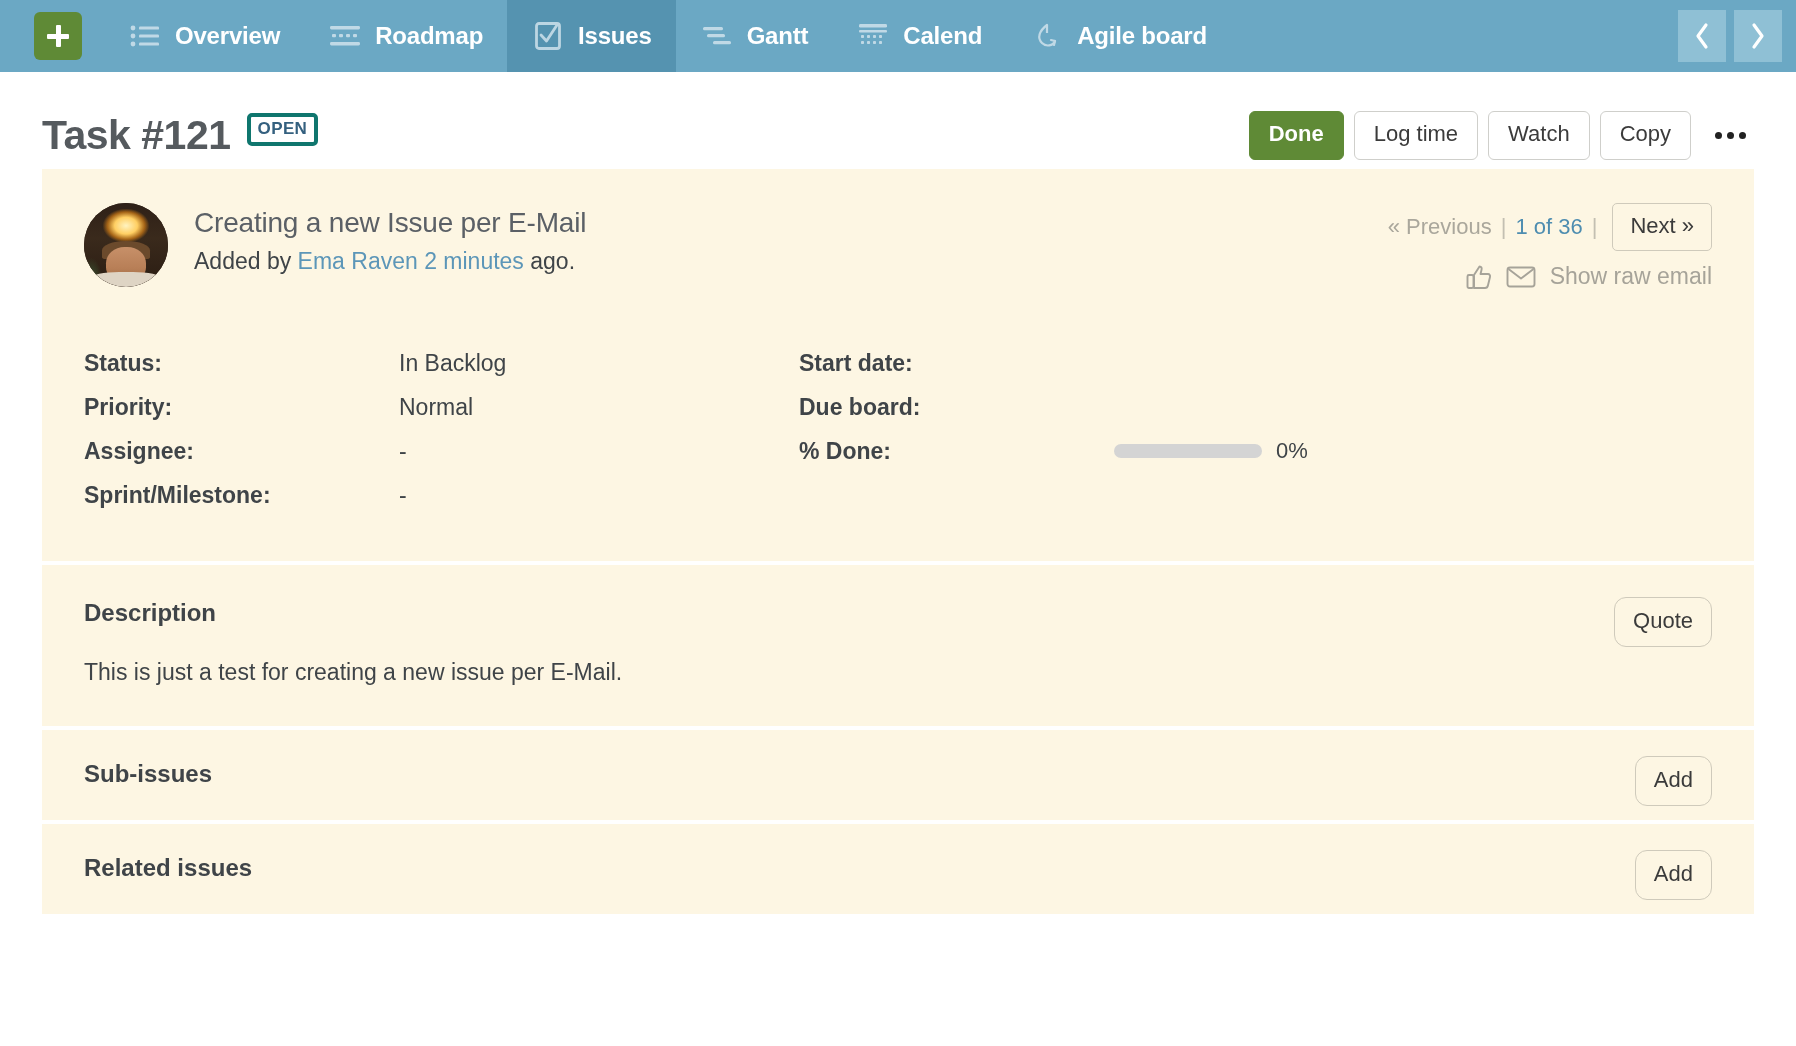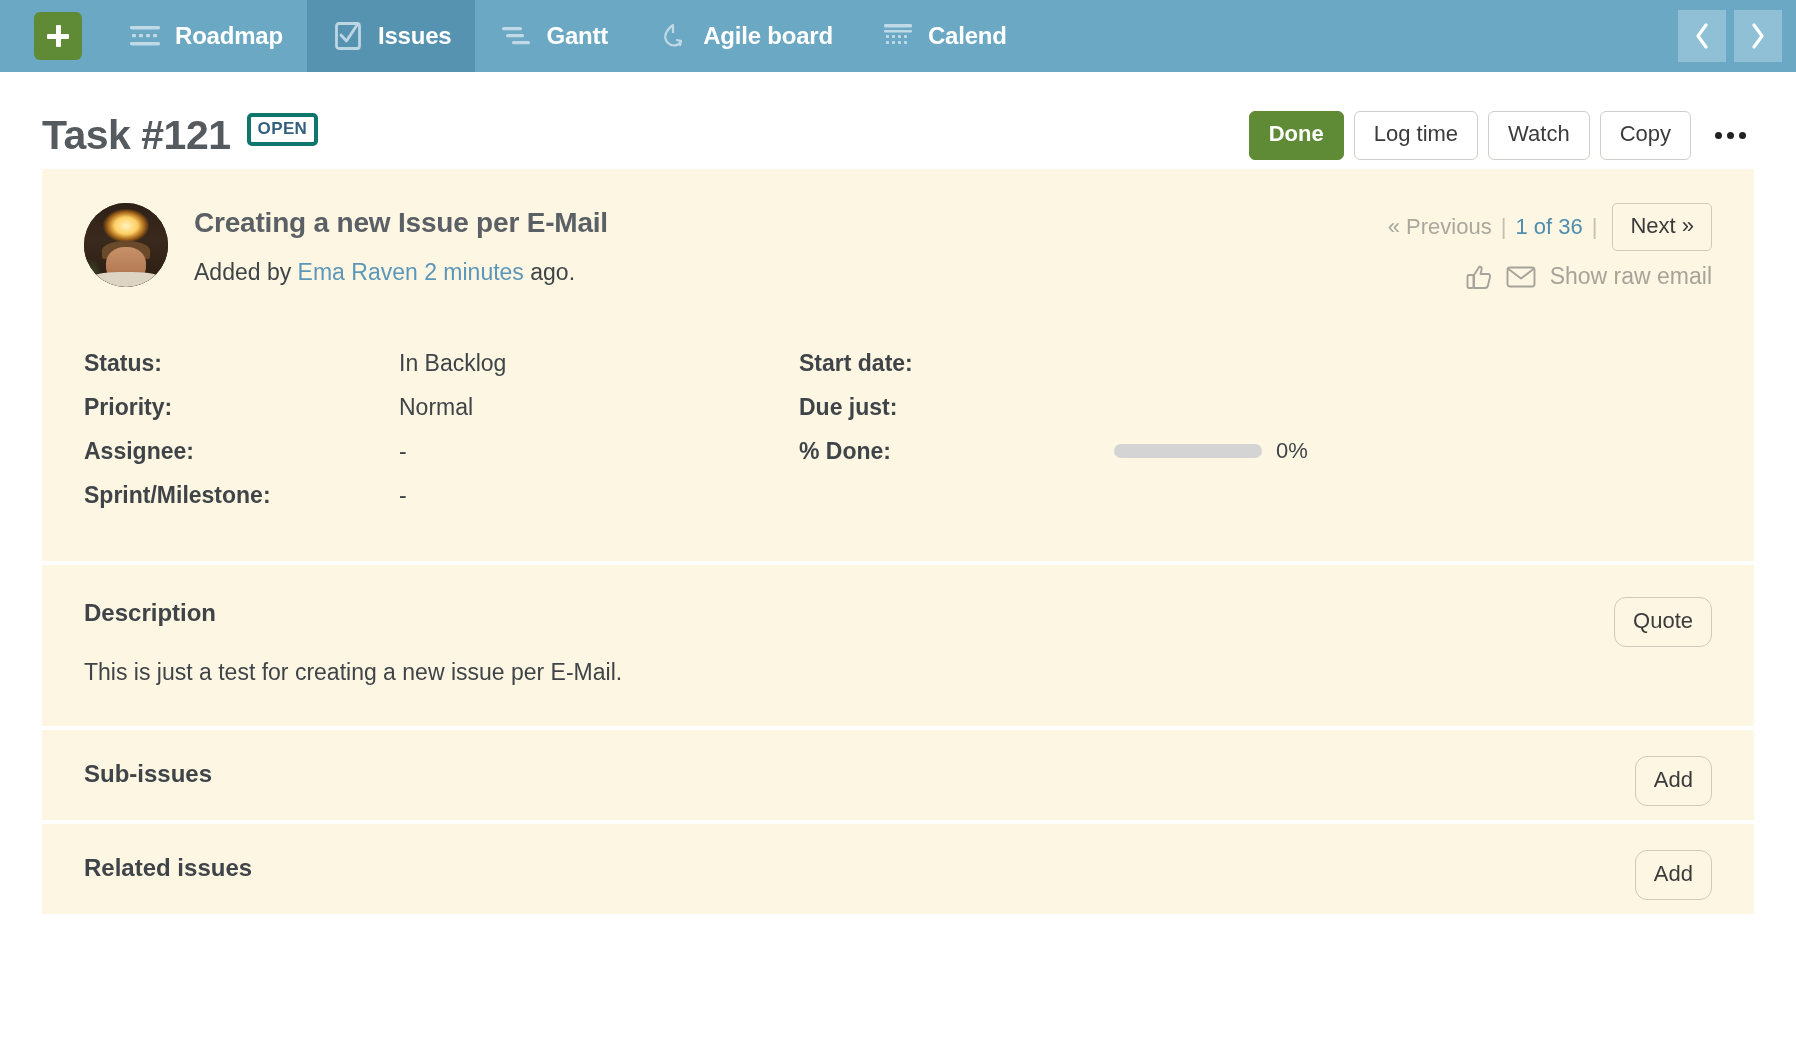--- a/index.html
+++ b/index.html
@@ -157,22 +157,22 @@
     border-radius: 40% 40% 0 0;
     background: #ded4c4;
   }
   #avatar .av-plant {
     position:absolute; left:0; bottom:0; width:22%; height:34%;
     background: radial-gradient(ellipse at 40% 80%, #3c5a35 0%, rgba(40,60,35,0) 72%);
   }
 
   .issue-headtext { padding-top: 4px; }
   #issue-subject {
-    font-size: 28px; font-weight: bold; color: #5b6066;
-    letter-spacing: -0.2px; margin-bottom: 20px;
+    font-size: 28px; font-weight: normal; color: #5b6066;
+    letter-spacing: -0.2px; margin-bottom: 9px;
   }
   #issue-author-line { font-size: 23px; color: #3f4448; }
   .a-link { color: #5c96b8; cursor: pointer; text-decoration: none; }
 
   
   #pager {
     position: absolute; right: 42px; top: 34px;
     text-align: right;
   }
   #pager-row1 {
@@ -245,20 +245,33 @@
 <body>
 
 <div id="topnav">
 
   <div class="nav-add-wrap">
     <button id="add-button">
       <span class="plusglyph"></span>
     </button>
   </div>
 
+  <a class="nav-item">
+    <span class="nav-icon">
+      <svg width="30" height="24" viewBox="0 0 30 24" fill="#cfe2ec">
+        <circle cx="3" cy="4" r="2.4"></circle>
+          <rect x="9" y="2.4" width="20" height="3.2" rx="1.2"></rect>
+        <circle cx="3" cy="12" r="2.4"></circle>
+          <rect x="9" y="10.4" width="20" height="3.2" rx="1.2"></rect>
+        <circle cx="3" cy="20" r="2.4"></circle>
+          <rect x="9" y="18.4" width="20" height="3.2" rx="1.2"></rect>
+      </svg>
+    </span>
+    <span>Overview</span>
+  </a>
 
   <a class="nav-item">
     <span class="nav-icon">
       <svg width="30" height="24" viewBox="0 0 30 24" fill="#cfe2ec">
         <rect x="0" y="2" width="30" height="3.4" rx="1.4"></rect>
         <g>
             <rect x="2" y="10" width="4" height="3.2" rx="1"></rect>
             <rect x="9" y="10" width="4" height="3.2" rx="1"></rect>
             <rect x="16" y="10" width="4" height="3.2" rx="1"></rect>
             <rect x="23" y="10" width="4" height="3.2" rx="1"></rect>
@@ -282,51 +295,51 @@
 
   <a class="nav-item">
     <span class="nav-icon">
       <svg width="30" height="24" viewBox="0 0 30 24" fill="#cfe2ec">
         <rect x="1" y="3" width="20" height="3.2" rx="1.5"></rect>
         <rect x="5" y="10" width="18" height="3.2" rx="1.5"></rect>
         <rect x="11" y="17" width="18" height="3.2" rx="1.5"></rect>
       </svg>
     </span>
     <span>Gantt</span>
-  </a>
-
-  <a class="nav-item">
-    <span class="nav-icon">
-      <svg width="30" height="30" viewBox="0 0 30 30" fill="none" stroke="#cfe2ec" stroke-width="2.2">
-        <path d="M15 4 C7 10 5 17 10 22 C14 26 21 25 23 20" stroke-linecap="round"></path>
-        <path d="M15 4 L15 12"></path>
-        <path d="M23 20 L19 19 M23 20 L22 24" stroke-linecap="round"></path>
-      </svg>
-    </span>
-    <span>Agile board</span>
   </a>
 
   <a class="nav-item">
     <span class="nav-icon">
       <svg width="30" height="26" viewBox="0 0 30 26" fill="#cfe2ec">
         <rect x="1" y="1" width="28" height="3.6" rx="1.4"></rect>
         <rect x="1" y="7" width="28" height="2.4" rx="1"></rect>
         <g>
           <rect x="3" y="12" width="3" height="3" rx=".8"></rect>
             <rect x="9" y="12" width="3" height="3" rx=".8"></rect>
             <rect x="15" y="12" width="3" height="3" rx=".8"></rect>
             <rect x="21" y="12" width="3" height="3" rx=".8"></rect>
           <rect x="3" y="18" width="3" height="3" rx=".8"></rect>
             <rect x="9" y="18" width="3" height="3" rx=".8"></rect>
             <rect x="15" y="18" width="3" height="3" rx=".8"></rect>
             <rect x="21" y="18" width="3" height="3" rx=".8"></rect>
         </g>
       </svg>
     </span>
     <span>Calend</span>
+  </a>
+
+  <a class="nav-item">
+    <span class="nav-icon">
+      <svg width="30" height="30" viewBox="0 0 30 30" fill="none" stroke="#cfe2ec" stroke-width="2.2">
+        <path d="M15 4 C7 10 5 17 10 22 C14 26 21 25 23 20" stroke-linecap="round"></path>
+        <path d="M15 4 L15 12"></path>
+        <path d="M23 20 L19 19 M23 20 L22 24" stroke-linecap="round"></path>
+      </svg>
+    </span>
+    <span>Agile board</span>
   </a>
 
   <div class="nav-arrows">
     <div class="nav-arrow">
       <svg width="20" height="30" viewBox="0 0 20 30" fill="none" stroke="#ffffff" stroke-width="3.2" stroke-linecap="round" stroke-linejoin="round">
           <path d="M14 4 L6 15 L14 26"></path>
         </svg>
     </div>
     <div class="nav-arrow">
       <svg width="20" height="30" viewBox="0 0 20 30" fill="none" stroke="#ffffff" stroke-width="3.2" stroke-linecap="round" stroke-linejoin="round">
@@ -399,21 +412,21 @@
     </div>
 
     <div id="attributes">
       <div class="attr-label">Status:</div>
       <div class="attr-value">In Backlog</div>
       <div class="attr-label">Start date:</div>
       <div class="attr-value"></div>
 
       <div class="attr-label">Priority:</div>
       <div class="attr-value">Normal</div>
-      <div class="attr-label">Due just:</div>
+      <div class="attr-label">Due board:</div>
       <div class="attr-value"></div>
 
       <div class="attr-label">Assignee:</div>
       <div class="attr-value">-</div>
       <div class="attr-label">% Done:</div>
       <div id="progress-cell">
         <div id="progress-bar"></div>
         <span id="progress-text">0%</span>
       </div>
 

